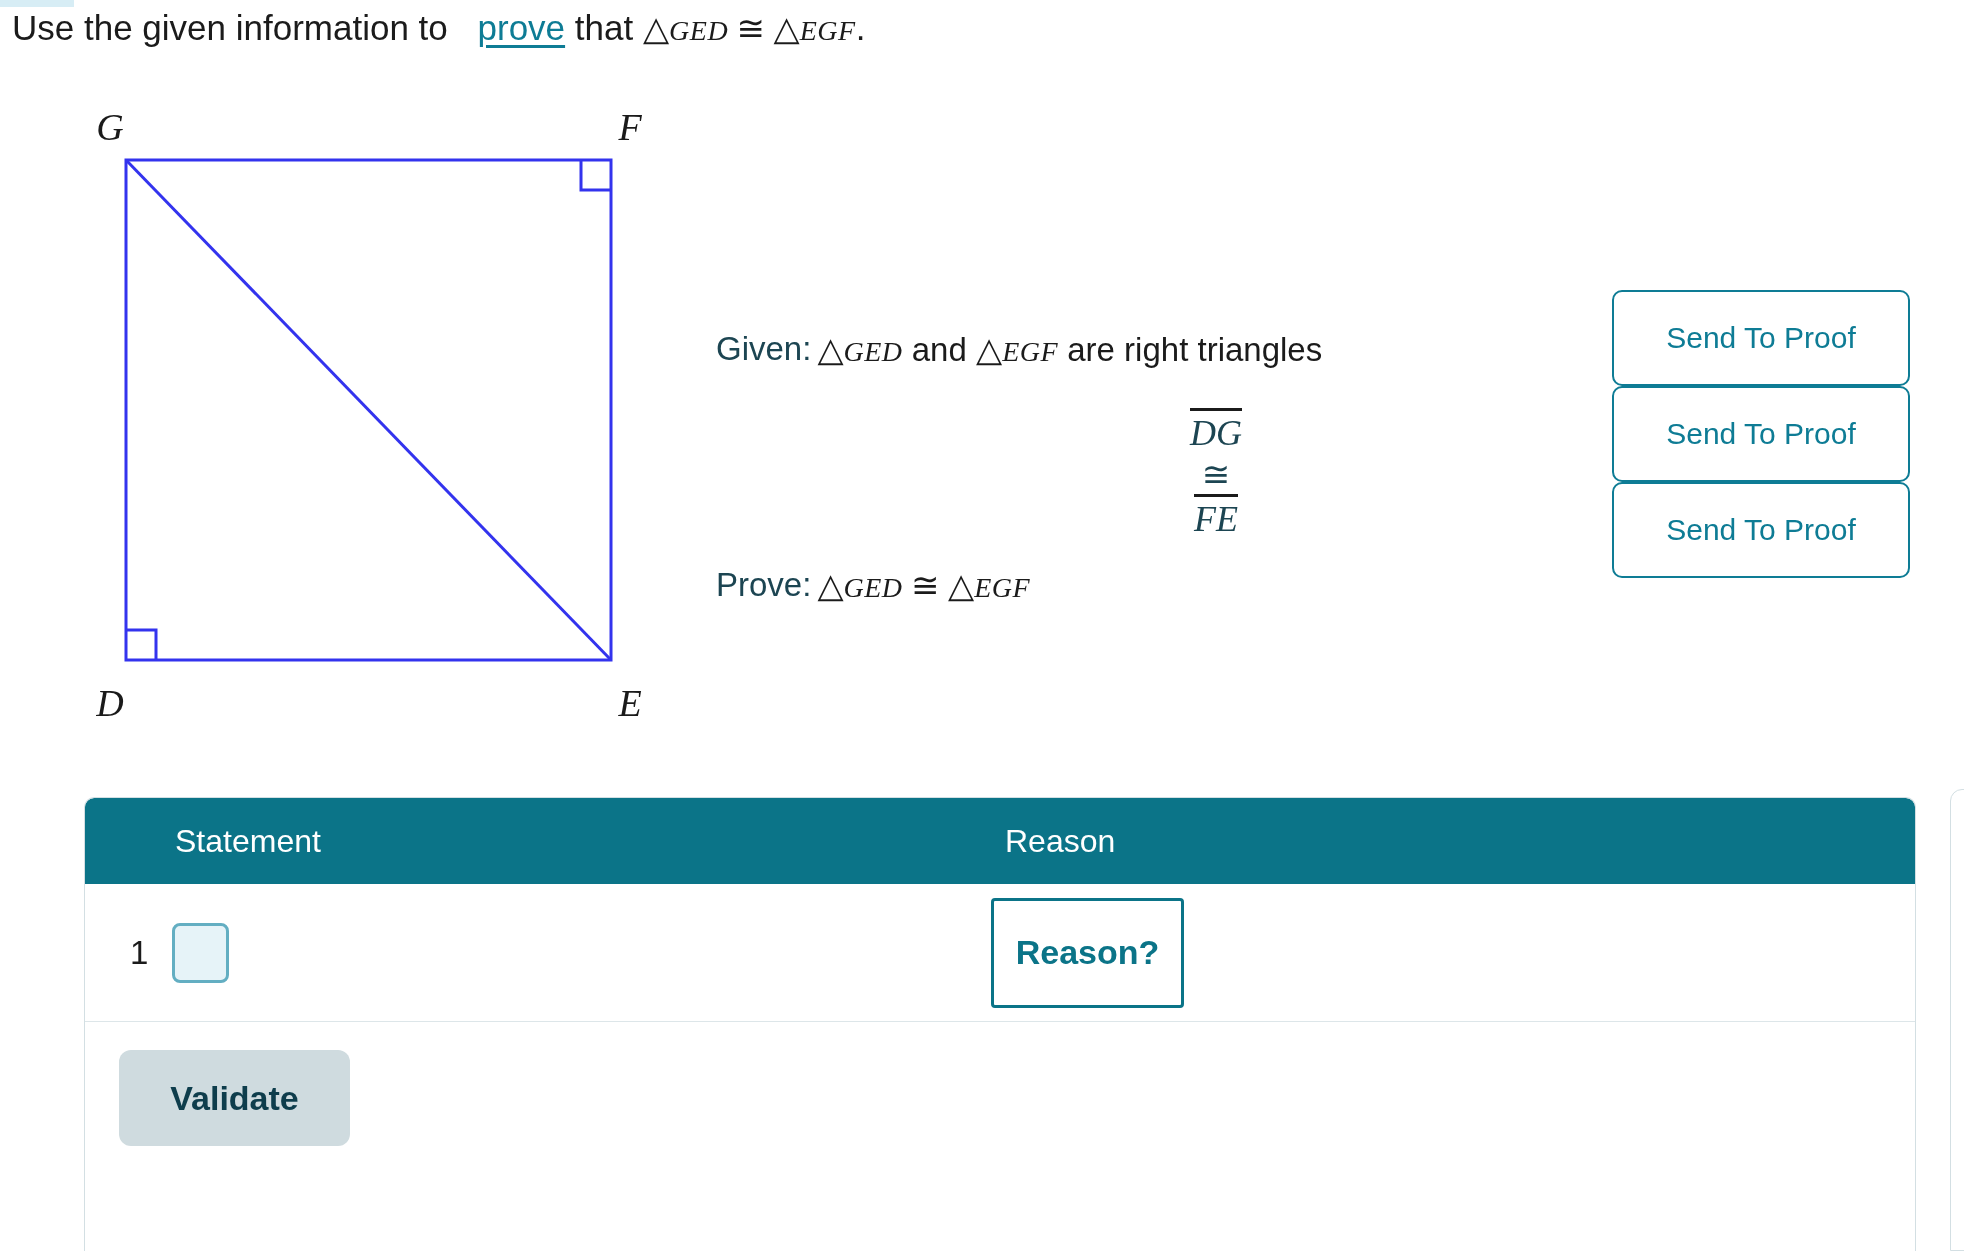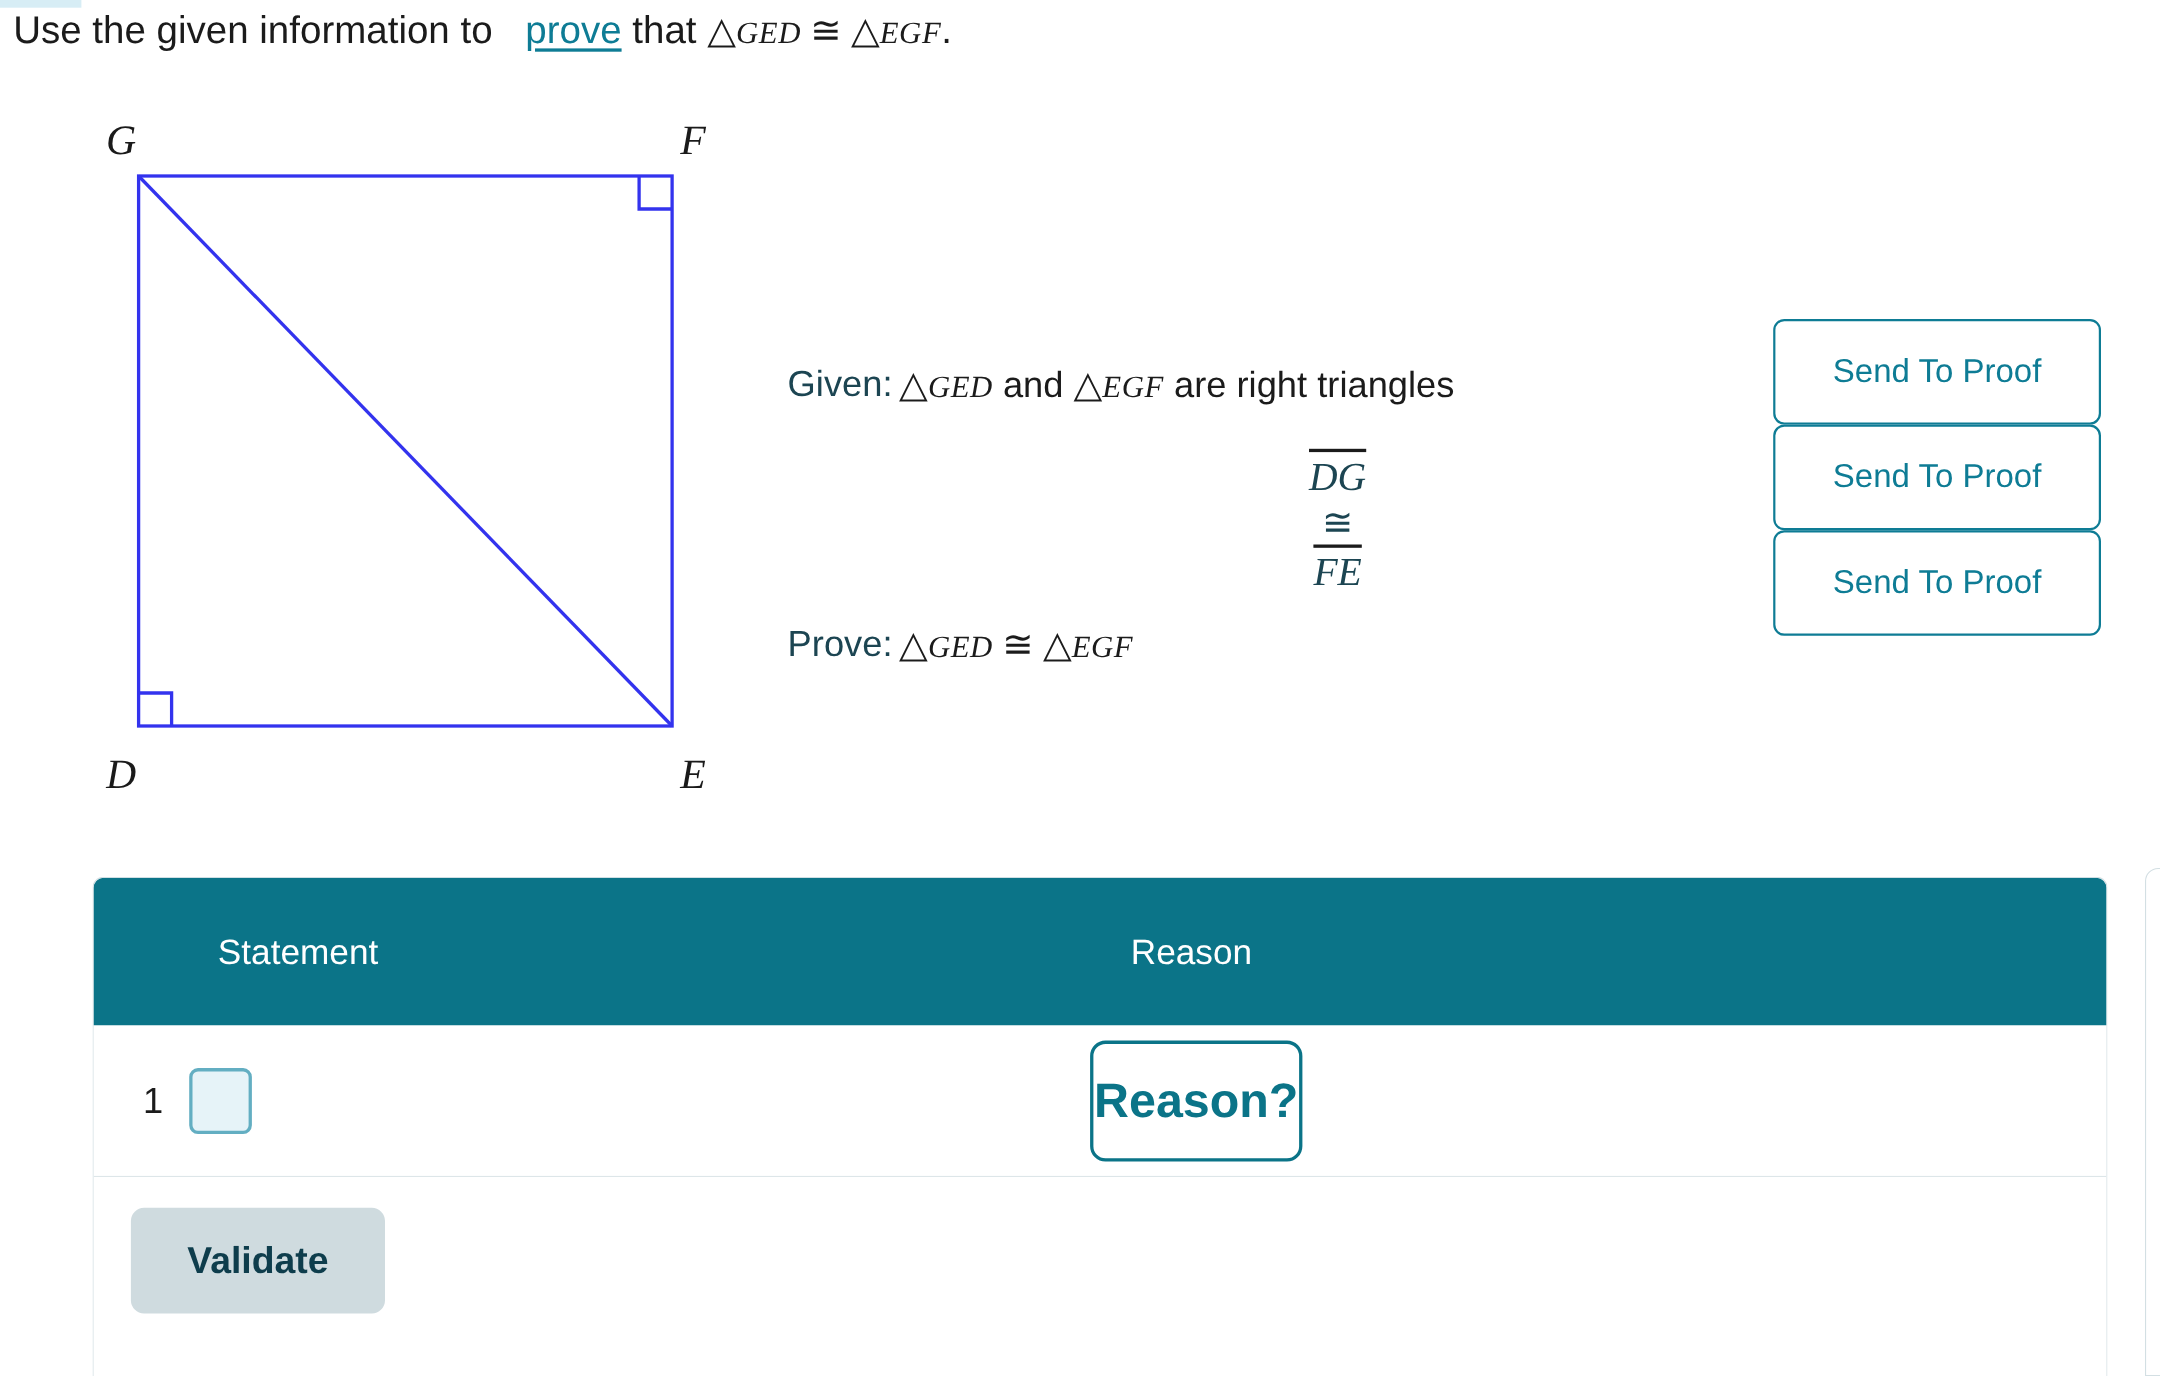--- a/index.html
+++ b/index.html
@@ -125,28 +125,27 @@
     width: 1832px;
     height: 454px;
     background: #ffffff;
     border: 1px solid #d3dfe3;
     border-bottom: none;
     border-radius: 10px 10px 0 0;
     box-sizing: border-box;
     overflow: hidden;
   }
   .table-head {
-    height: 134px;
+    height: 86px;
     background: #0b7488;
     display: flex;
     align-items: center;
     color: #ffffff;
     font-size: 32px;
     border-radius: 9px 9px 0 0;
-    padding-left: 23px;
   }
   .th-statement { margin-left: 90px; width: 830px; }
   .th-reason { }
 
   .table-row {
     height: 137px;
     display: flex;
     align-items: center;
     border-bottom: 1px solid #dde6e9;
     position: relative;
@@ -165,24 +164,24 @@
     border-radius: 8px;
     box-sizing: border-box;
     cursor: text;
   }
   .reason-btn {
     position: absolute;
     left: 906px;
     width: 193px;
     height: 110px;
     border: 3px solid #0b7488;
-    border-radius: 14px;
+    border-radius: 4px;
     background: #ffffff;
     color: #0b7488;
-    font-size: 44px;
+    font-size: 34px;
     font-weight: bold;
     display: flex;
     align-items: center;
     justify-content: center;
     cursor: pointer;
     box-sizing: border-box;
   }
 
   .validate-zone {
     height: 199px;

